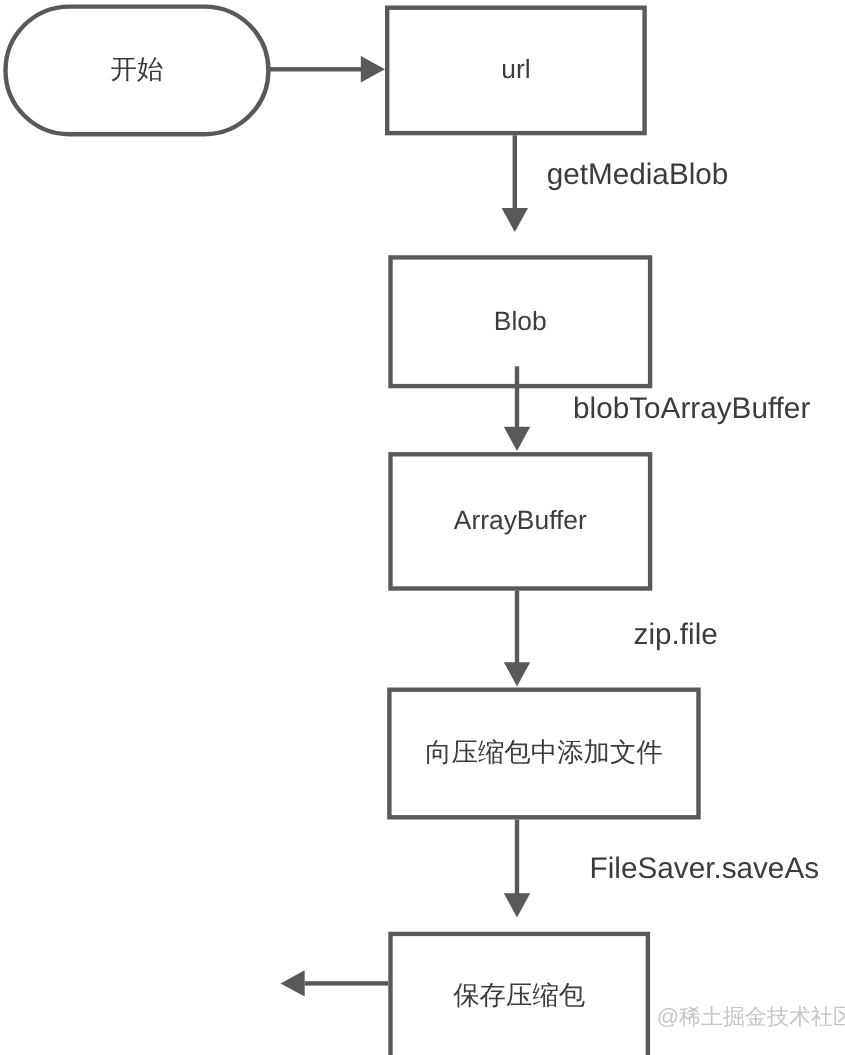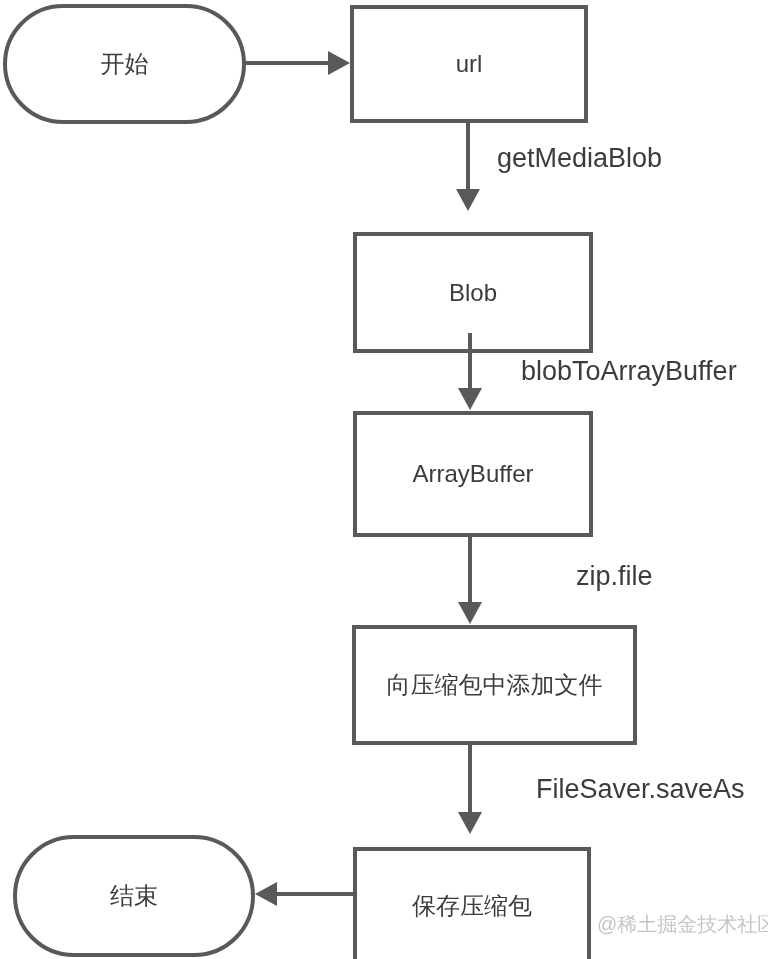--- a/index.html
+++ b/index.html
@@ -109,23 +109,20 @@
   </div>
 
   <div class="node" id="n-addzip">
     <span>向压缩包中添加文件</span>
   </div>
 
   <div class="node" id="n-savezip">
     <span>保存压缩包</span>
   </div>
 
-  <div class="node stadium" id="n-end">
-    <span>结束</span>
-  </div>
 
   <div class="line" id="e0-line"></div>
   <div class="head head-right" id="e0-head"></div>
 
   <div class="line" id="e1-line"></div>
   <div class="head head-down" id="e1-head"></div>
   <div class="edge-label" id="el1">getMediaBlob</div>
 
   <div class="line" id="e2-line"></div>
   <div class="head head-down" id="e2-head"></div>

